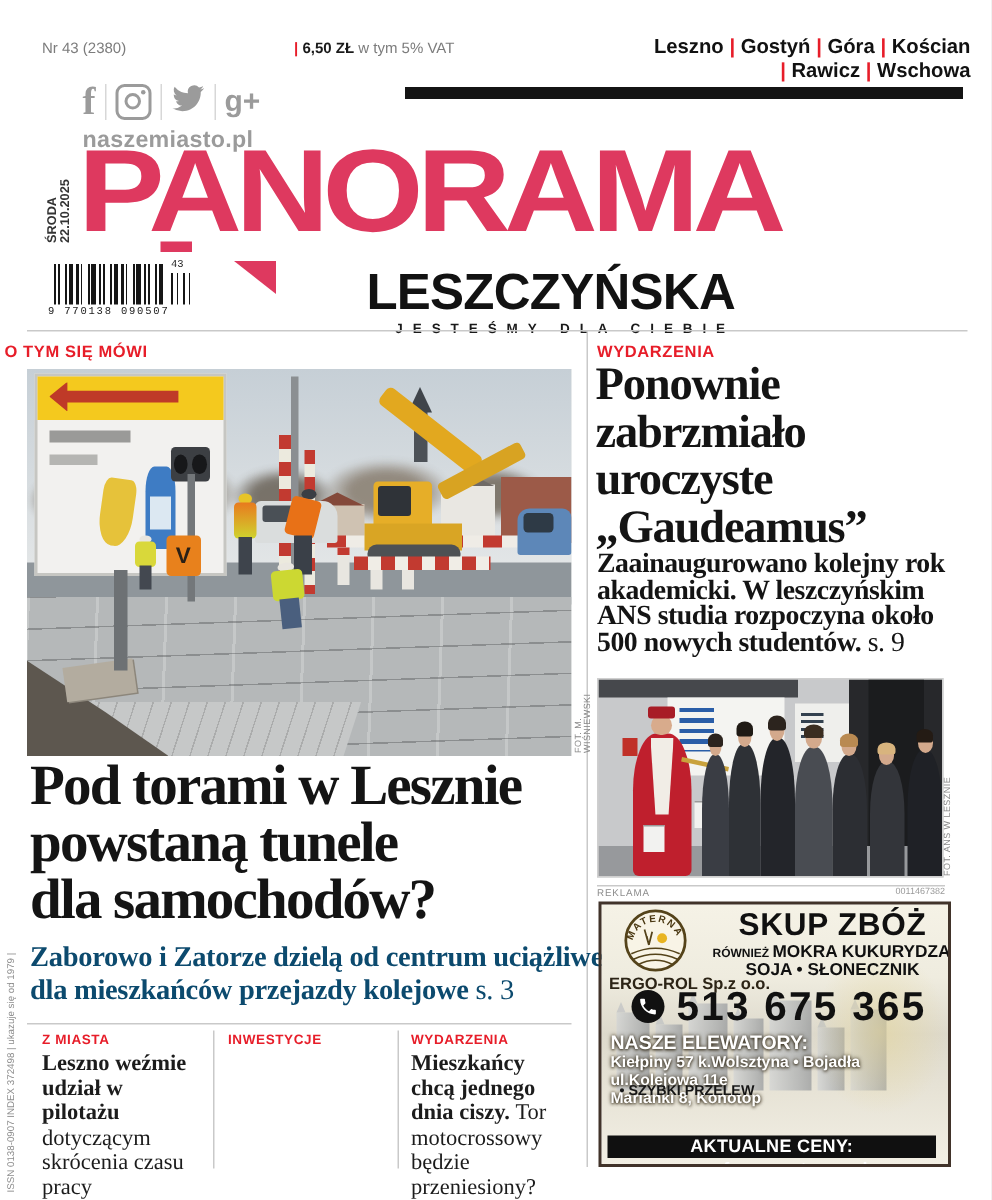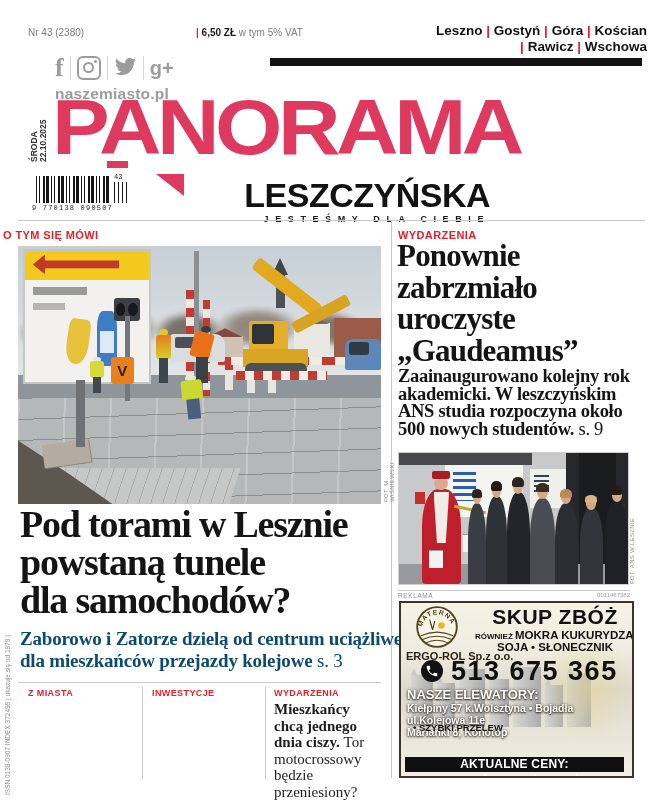--- a/index.html
+++ b/index.html
@@ -345,20 +345,21 @@
     <div>Zaborowo i Zatorze dzielą od centrum uciążliwe</div>
     <div><span>dla mieszkańców przejazdy kolejowe </span><span class="pg">s. 3</span></div>
   </div>
 
   <div id="teaser-rule" class="abs hline"></div>
   <div id="teaser-div-1" class="abs vline"></div>
   <div id="teaser-div-2" class="abs vline"></div>
 
   <div class="abs teaser" style="left:28px;">
     <div class="section-label small">Z MIASTA</div>
+    <div class="txt serif"><b>Leszno weźmie udział w pilotażu </b><span>dotyczącym skrócenia czasu pracy</span></div>
 
   </div>
   <div class="abs teaser" style="left:152px;width:106px;">
     <div class="section-label small">INWESTYCJE</div>
 
   </div>
   <div class="abs teaser" style="left:274px;width:107px;">
     <div class="section-label small">WYDARZENIA</div>
     <div class="txt serif"><b>Mieszkańcy chcą jednego dnia ciszy. </b><span>Tor motocrossowy będzie przeniesiony?</span></div>
 

